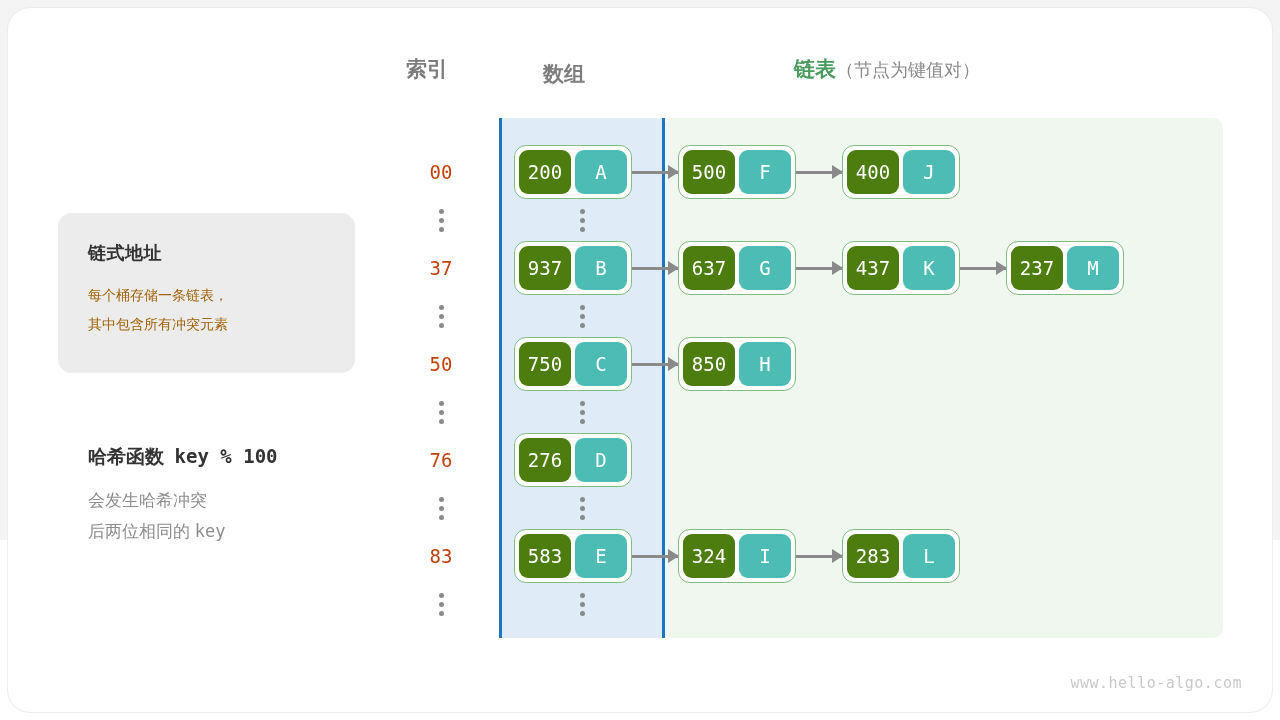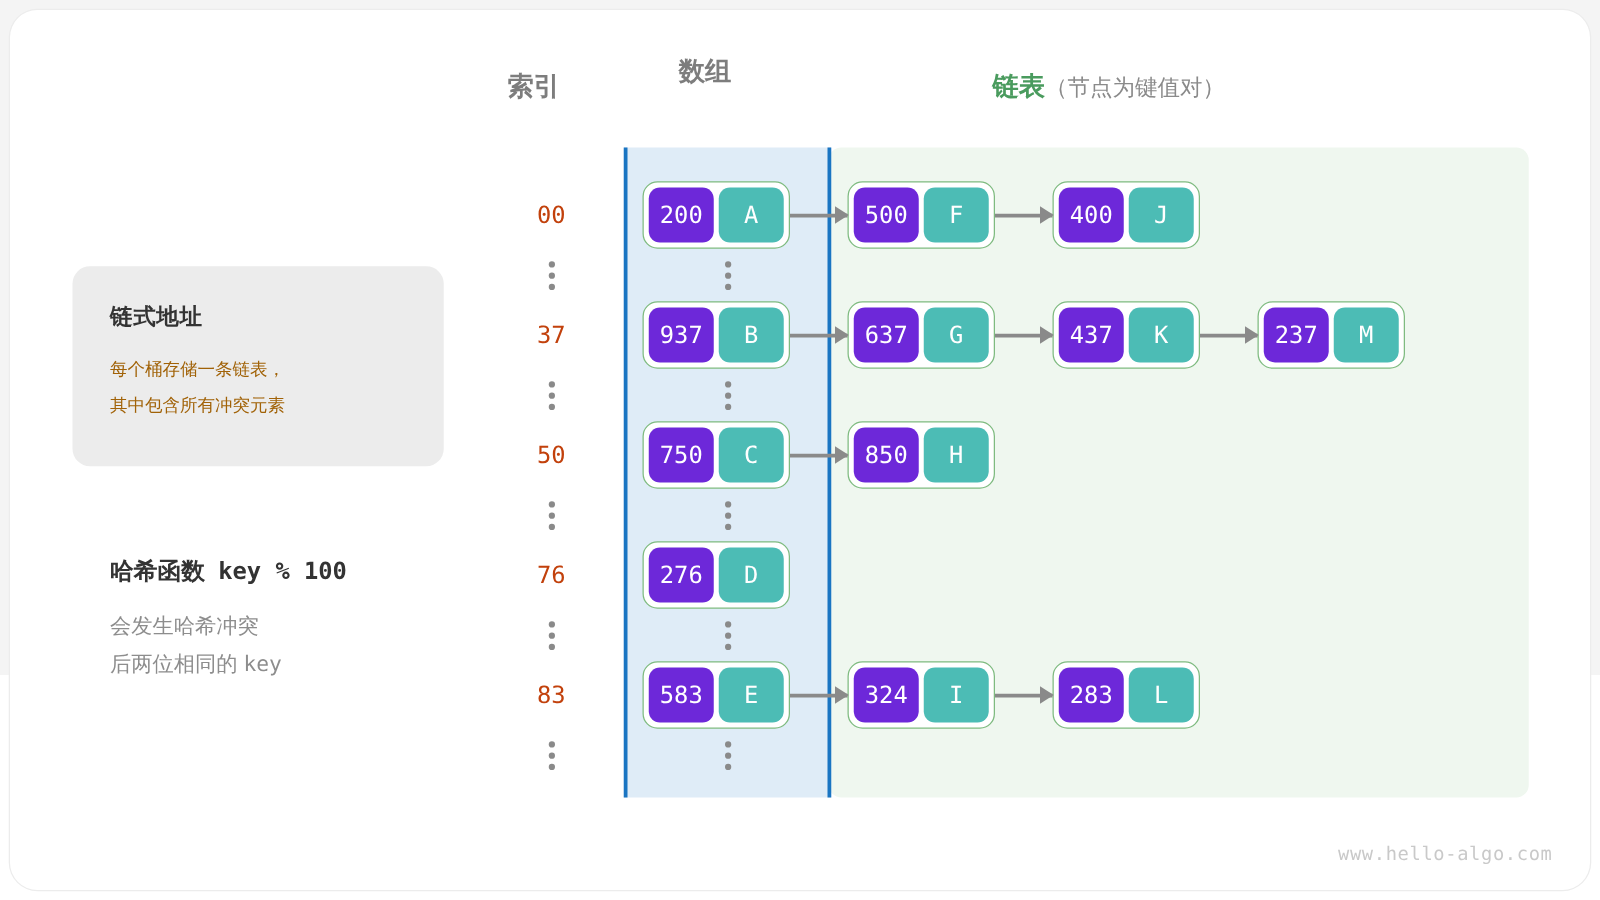--- a/index.html
+++ b/index.html
@@ -36,21 +36,21 @@
 
   
   .heading {
     position: absolute;
     font-size: 21px;
     font-weight: bold;
     color: #7d7d7d;
     white-space: nowrap;
   }
   #head-index { left: 398px; top: 47px; }
-  #head-array { left: 535px; top: 35px; }
+  #head-array { left: 535px; top: 52px; }
   #head-list  { left: 786px; top: 47px; color: #4a9b5e; }
   #head-list .sub {
     font-size: 18px;
     font-weight: normal;
     color: #8a8a8a;
     text-align: right;
   }
 
   
   #info-card {
@@ -199,21 +199,21 @@
     height: 44px;
     border-radius: 9px;
     display: flex;
     align-items: center;
     justify-content: center;
     color: #ffffff;
     font-family: "DejaVu Sans Mono", "Liberation Mono", monospace;
     font-size: 19px;
     box-sizing: border-box;
   }
-  .cell.key { background: #6d28d9; }
+  .cell.key { background: #4d7c0f; }
   .cell.val { background: #4cbcb5; }
 
   .arrow {
     flex: 0 0 auto;
     position: relative;
     height: 10px;
     display: flex;
     align-items: center;
   }
   .arrow .shaft {

